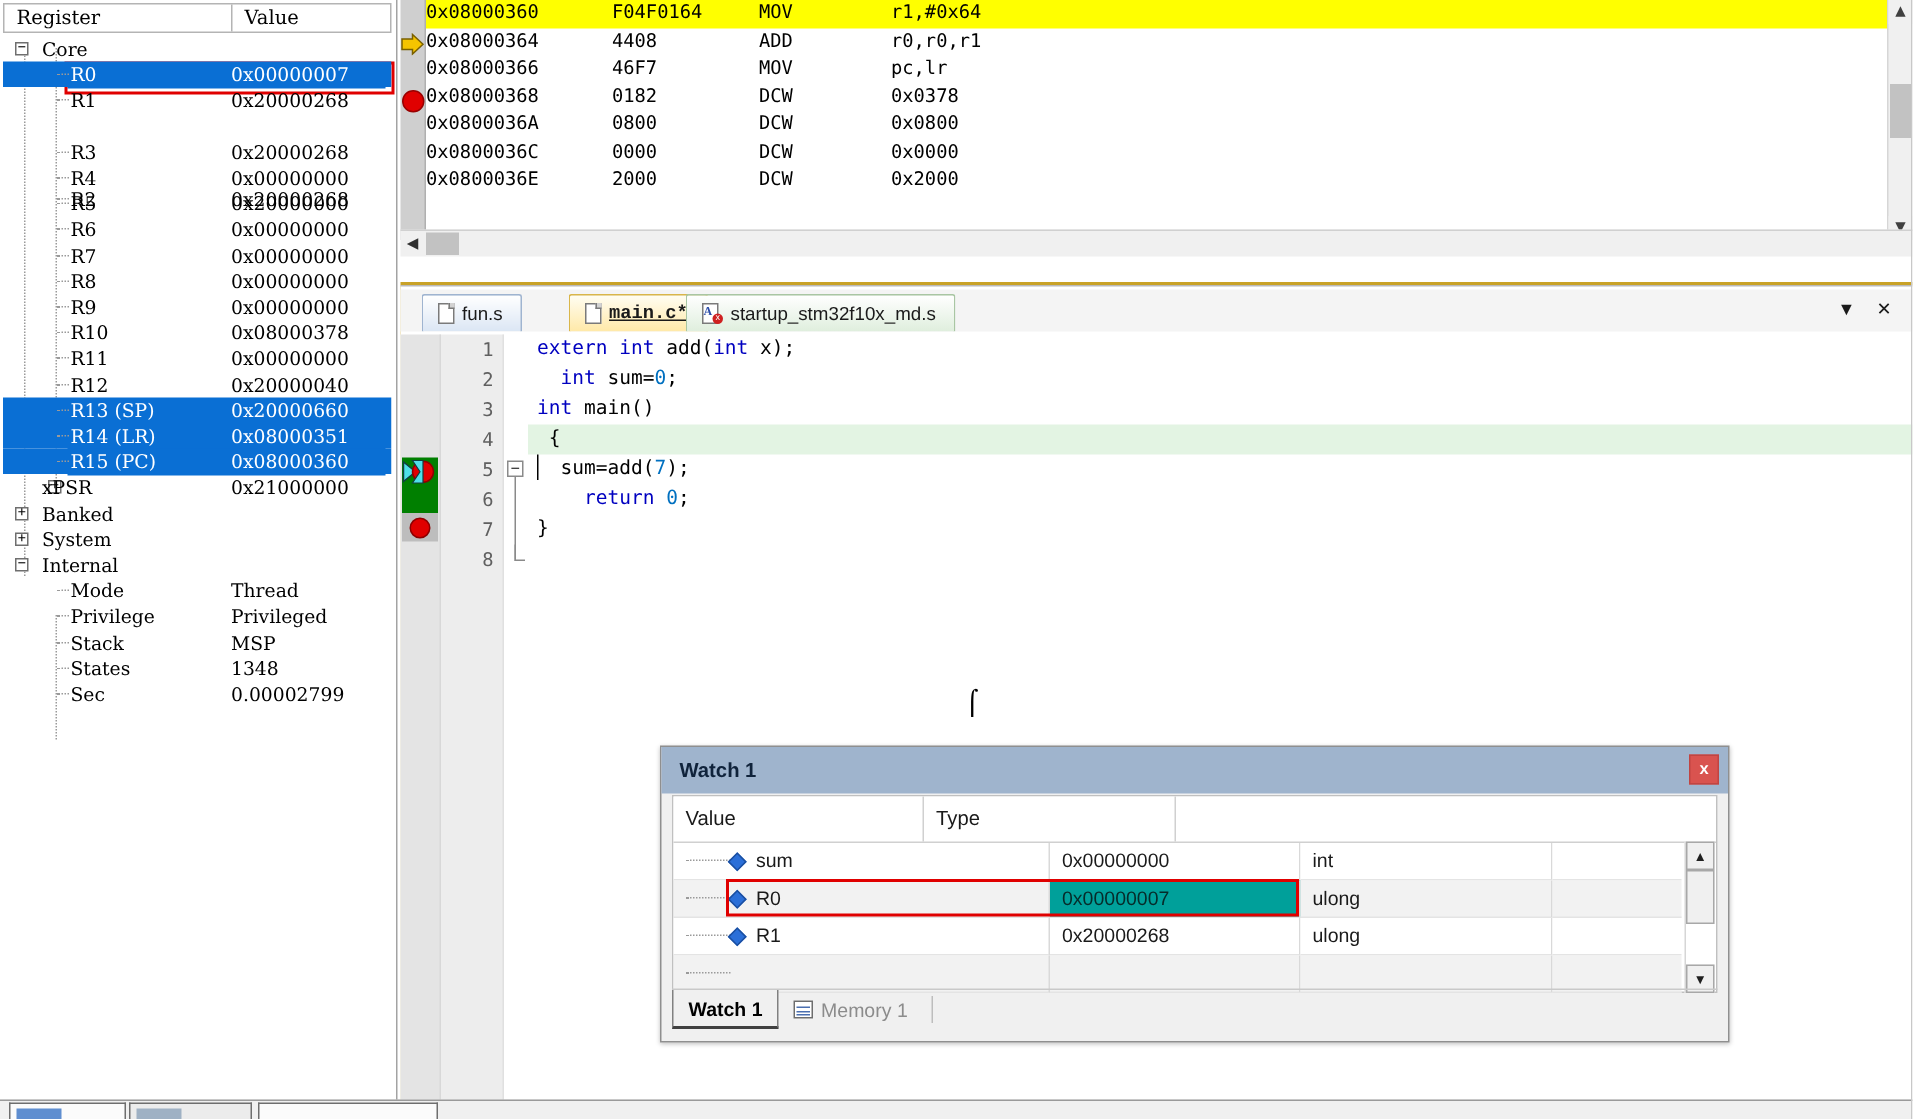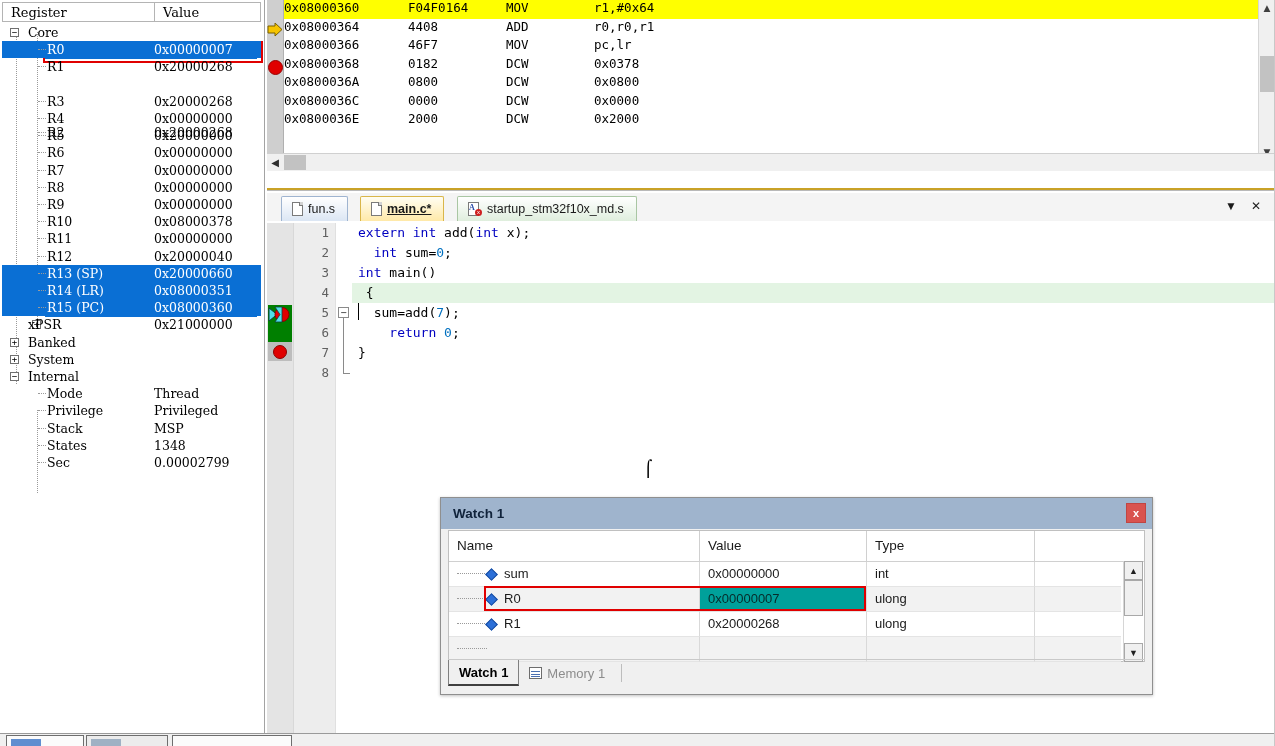--- a/index.html
+++ b/index.html
@@ -65,21 +65,21 @@
 
   
   .editor{position:absolute;left:267px;top:190px;width:1008px;height:545px;background:#ffffff;
           border-top:1px solid #b9b9b9;}
   .tabstrip{position:absolute;left:0;top:2px;width:1008px;height:28px;background:#f4f4f4;}
   .etab{position:absolute;top:3px;height:25px;display:flex;align-items:center;gap:5px;
         padding:0 12px 0 10px;box-sizing:border-box;font-size:12.5px;color:#1a1a1a;
         border:1px solid #c8c8c8;border-bottom:none;
         border-top-left-radius:2px;border-top-right-radius:2px;}
   .etab.t1{left:14px;background:linear-gradient(#ffffff,#dbe6f4);border-color:#9fb4d0;}
-  .etab.t2{left:93px;background:linear-gradient(#fffdf2,#ffe9a8);border-color:#d9b64a;}
+  .etab.t2{left:112px;background:linear-gradient(#fffdf2,#ffe9a8);border-color:#d9b64a;font-family:Liberation Mono, monospace;}
   .etab.t3{left:190px;background:linear-gradient(#ffffff,#dfeedd);border-color:#a9c6a3;}
   .etab .lbl{white-space:nowrap;}
   .etab.t2 .lbl{font-weight:bold;text-decoration:underline;}
   .pg-icon{width:11px;height:14px;position:relative;display:inline-block;}
   .pg-icon .sheet{position:absolute;left:0;top:0;width:11px;height:14px;background:#fff;
                   border:1px solid #7a7a7a;box-sizing:border-box;}
   .pg-icon .fold{position:absolute;right:0;top:0;width:4px;height:4px;background:#d2d2d2;
                  border-left:1px solid #7a7a7a;border-bottom:1px solid #7a7a7a;box-sizing:border-box;}
   .asm-icon{width:14px;height:14px;position:relative;display:inline-block;}
   .asm-icon .sheet{position:absolute;left:0;top:0;width:11px;height:14px;background:#fff;
@@ -443,21 +443,20 @@
     </div>
   </div>
 
   <div class="watch">
     <div class="watch-title">
       <span class="t">Watch 1</span>
       <span class="watch-close">x</span>
     </div>
     <div class="watch-grid">
       <div class="wg-head">
-        <div class="h wcol1">Name</div>
         <div class="h wcol2">Value</div>
         <div class="h wcol3">Type</div>
         <div class="h wcol4"></div>
       </div>
       <div id="watch-rows">
           <div class="wrow">
             <div class="c wcol1"><span class="wtree"></span><span class="wdiamond"></span>sum</div>
             <div class="c wcol2">0x00000000</div>
             <div class="c wcol3">int</div>
             <div class="c wcol4"></div>

